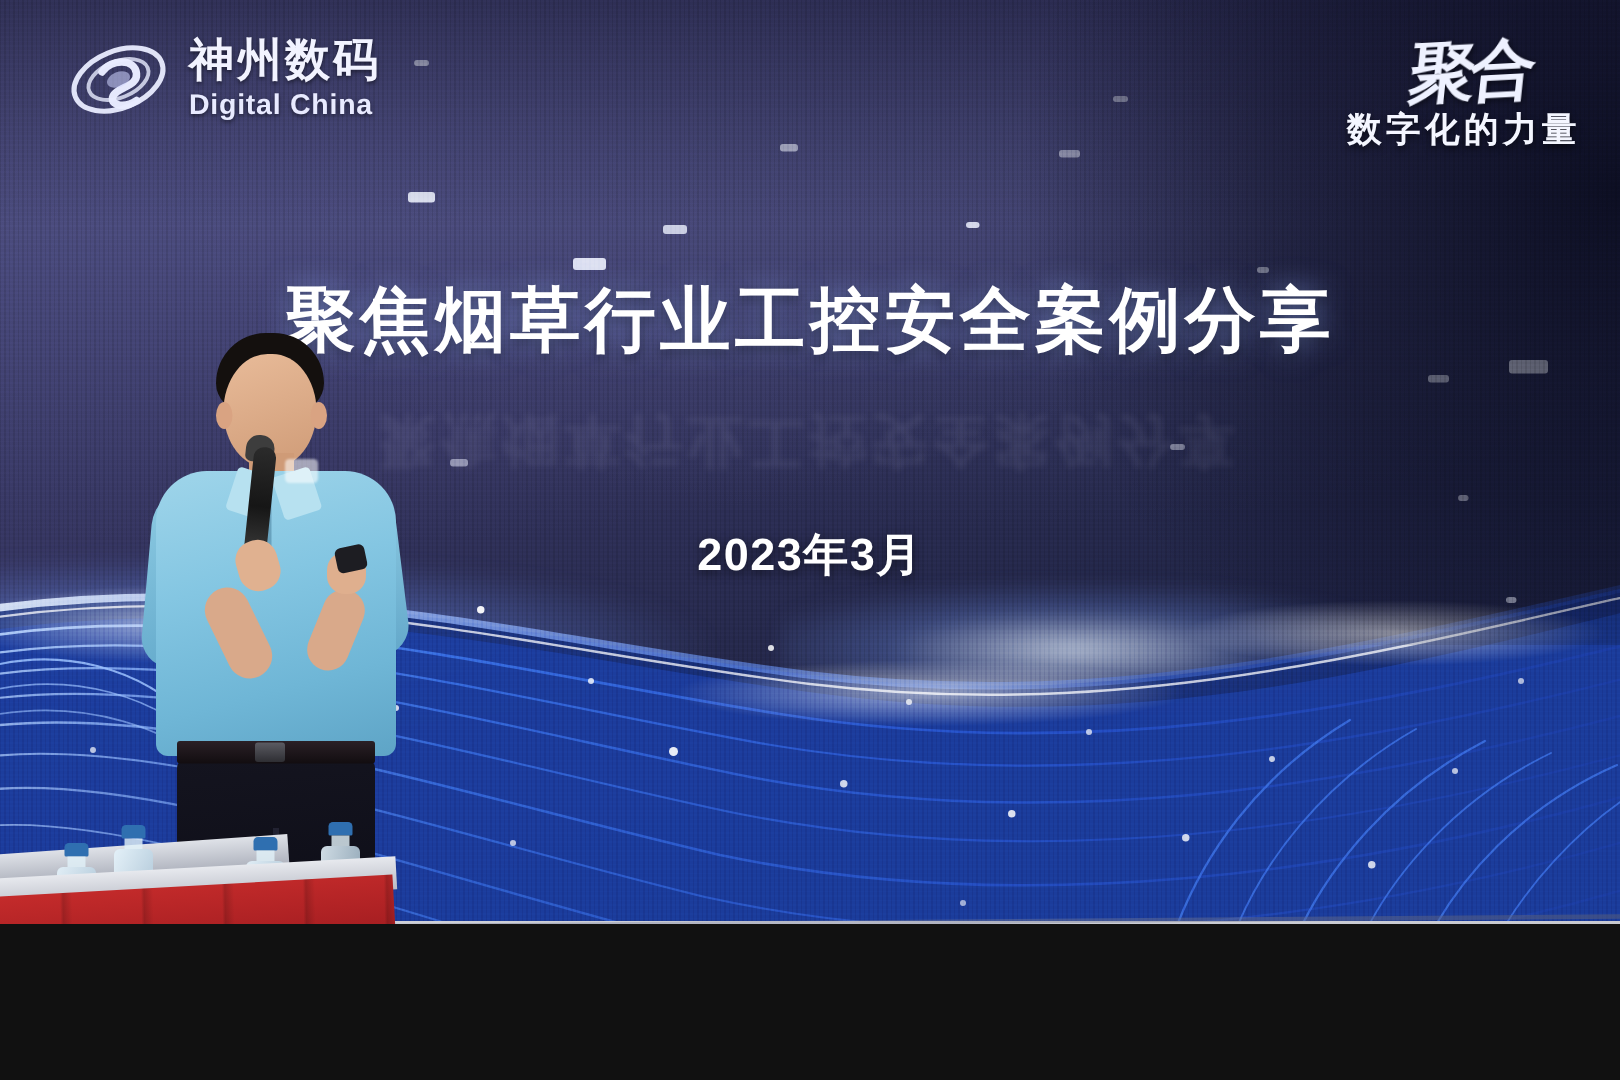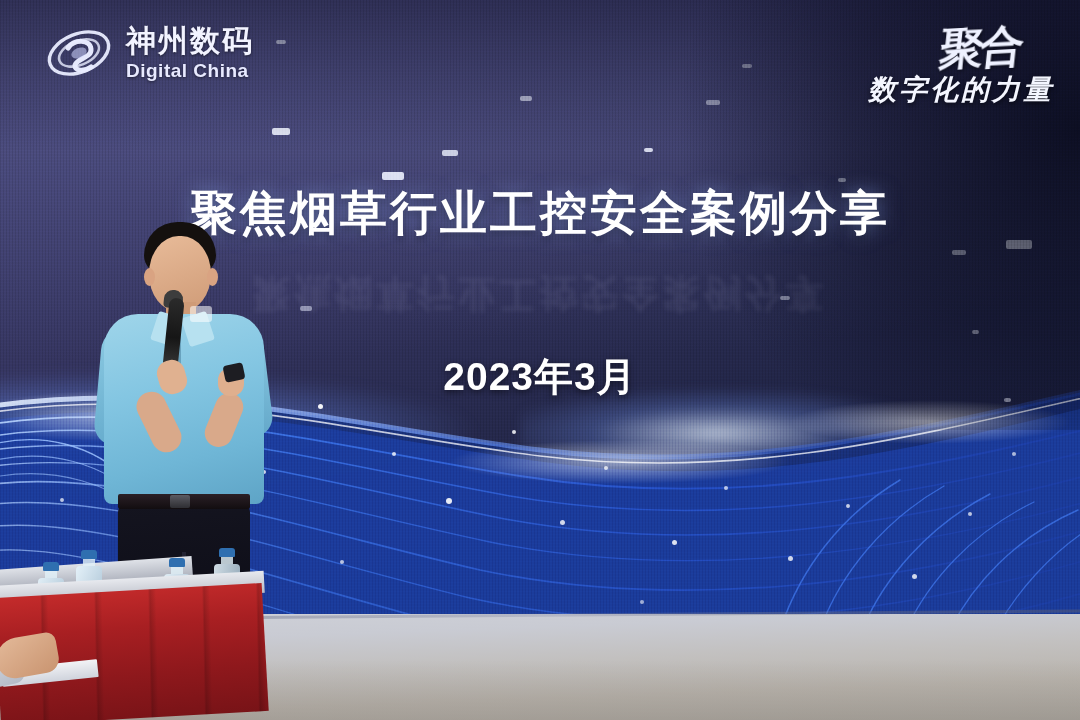--- a/index.html
+++ b/index.html
@@ -1,19 +1,19 @@
 <!DOCTYPE html>
 <html><head>
 <meta charset="utf-8">
 <style>
   html,body{margin:0;padding:0;background:#111;}
   body{font-family:"Liberation Sans","DejaVu Sans",sans-serif;}
 
   #stage{
-    position:relative;width:1080px;height:720px;overflow:hidden;
+    position:relative;width:1080px;height:616px;overflow:hidden;
     background:#7f1d1d;
   }
 
   
   .led-screen{
     position:absolute;left:0;top:0;width:1080px;height:628px;
     background:
       radial-gradient(120% 90% at 18% 6%, rgba(96,96,150,.55) 0%, rgba(0,0,0,0) 58%),
       radial-gradient(90% 70% at 62% 14%, rgba(80,84,130,.40) 0%, rgba(0,0,0,0) 60%),
       linear-gradient(160deg,#494a79 0%,#3f4070 18%,#353560 38%,#272a4e 58%,#1c2040 76%,#141833 100%);
@@ -69,39 +69,38 @@
 
   .logo-jh{position:absolute;right:26px;top:18px;text-align:right;}
   .logo-jh .brush{
     font-size:44px;font-weight:700;color:#eef1ff;letter-spacing:-4px;
     font-family:"DejaVu Serif",serif;
     transform:skewX(-9deg) rotate(-3deg);
     text-shadow:1px 1px 4px rgba(0,0,0,.55);
     display:inline-block;padding-right:34px;filter:blur(.3px);
   }
   .logo-jh .sub{
-    font-size:28px;font-weight:700;color:#f4f6ff;letter-spacing:3px;margin-top:-6px;
+    font-size:23px;font-weight:700;color:#f4f6ff;letter-spacing:3px;margin-top:-6px;
     text-shadow:0 2px 5px rgba(0,0,0,.6);
-    font-style:italic;
   }
 
   .slide-title{
     position:absolute;left:0;top:182px;width:1080px;text-align:center;
     font-size:47px;font-weight:800;color:#ffffff;letter-spacing:3px;
     text-shadow:0 0 18px rgba(150,175,255,.55),0 3px 8px rgba(0,0,0,.55);
     font-family:Liberation Mono, monospace;
   }
   .title-ghost{
     position:absolute;left:0;top:268px;width:1080px;text-align:center;
     font-size:38px;font-weight:800;color:rgba(215,225,255,.085);letter-spacing:3px;
     filter:blur(2px);transform:scaleY(-1);
   }
   .slide-date{
     position:absolute;left:0;top:350px;width:1080px;text-align:center;
-    font-size:39px;font-weight:700;color:#ffffff;letter-spacing:1px;
+    font-size:30px;font-weight:700;color:#ffffff;letter-spacing:1px;
     text-shadow:0 2px 7px rgba(0,0,0,.55);
   }
   .slide-company{
     position:absolute;left:0;top:455px;width:1080px;text-align:center;
     font-size:33px;font-weight:700;color:#ffffff;letter-spacing:2px;
     text-shadow:0 0 14px rgba(120,160,255,.55),0 2px 7px rgba(0,0,0,.5);
   }
 
   
   .floor{

